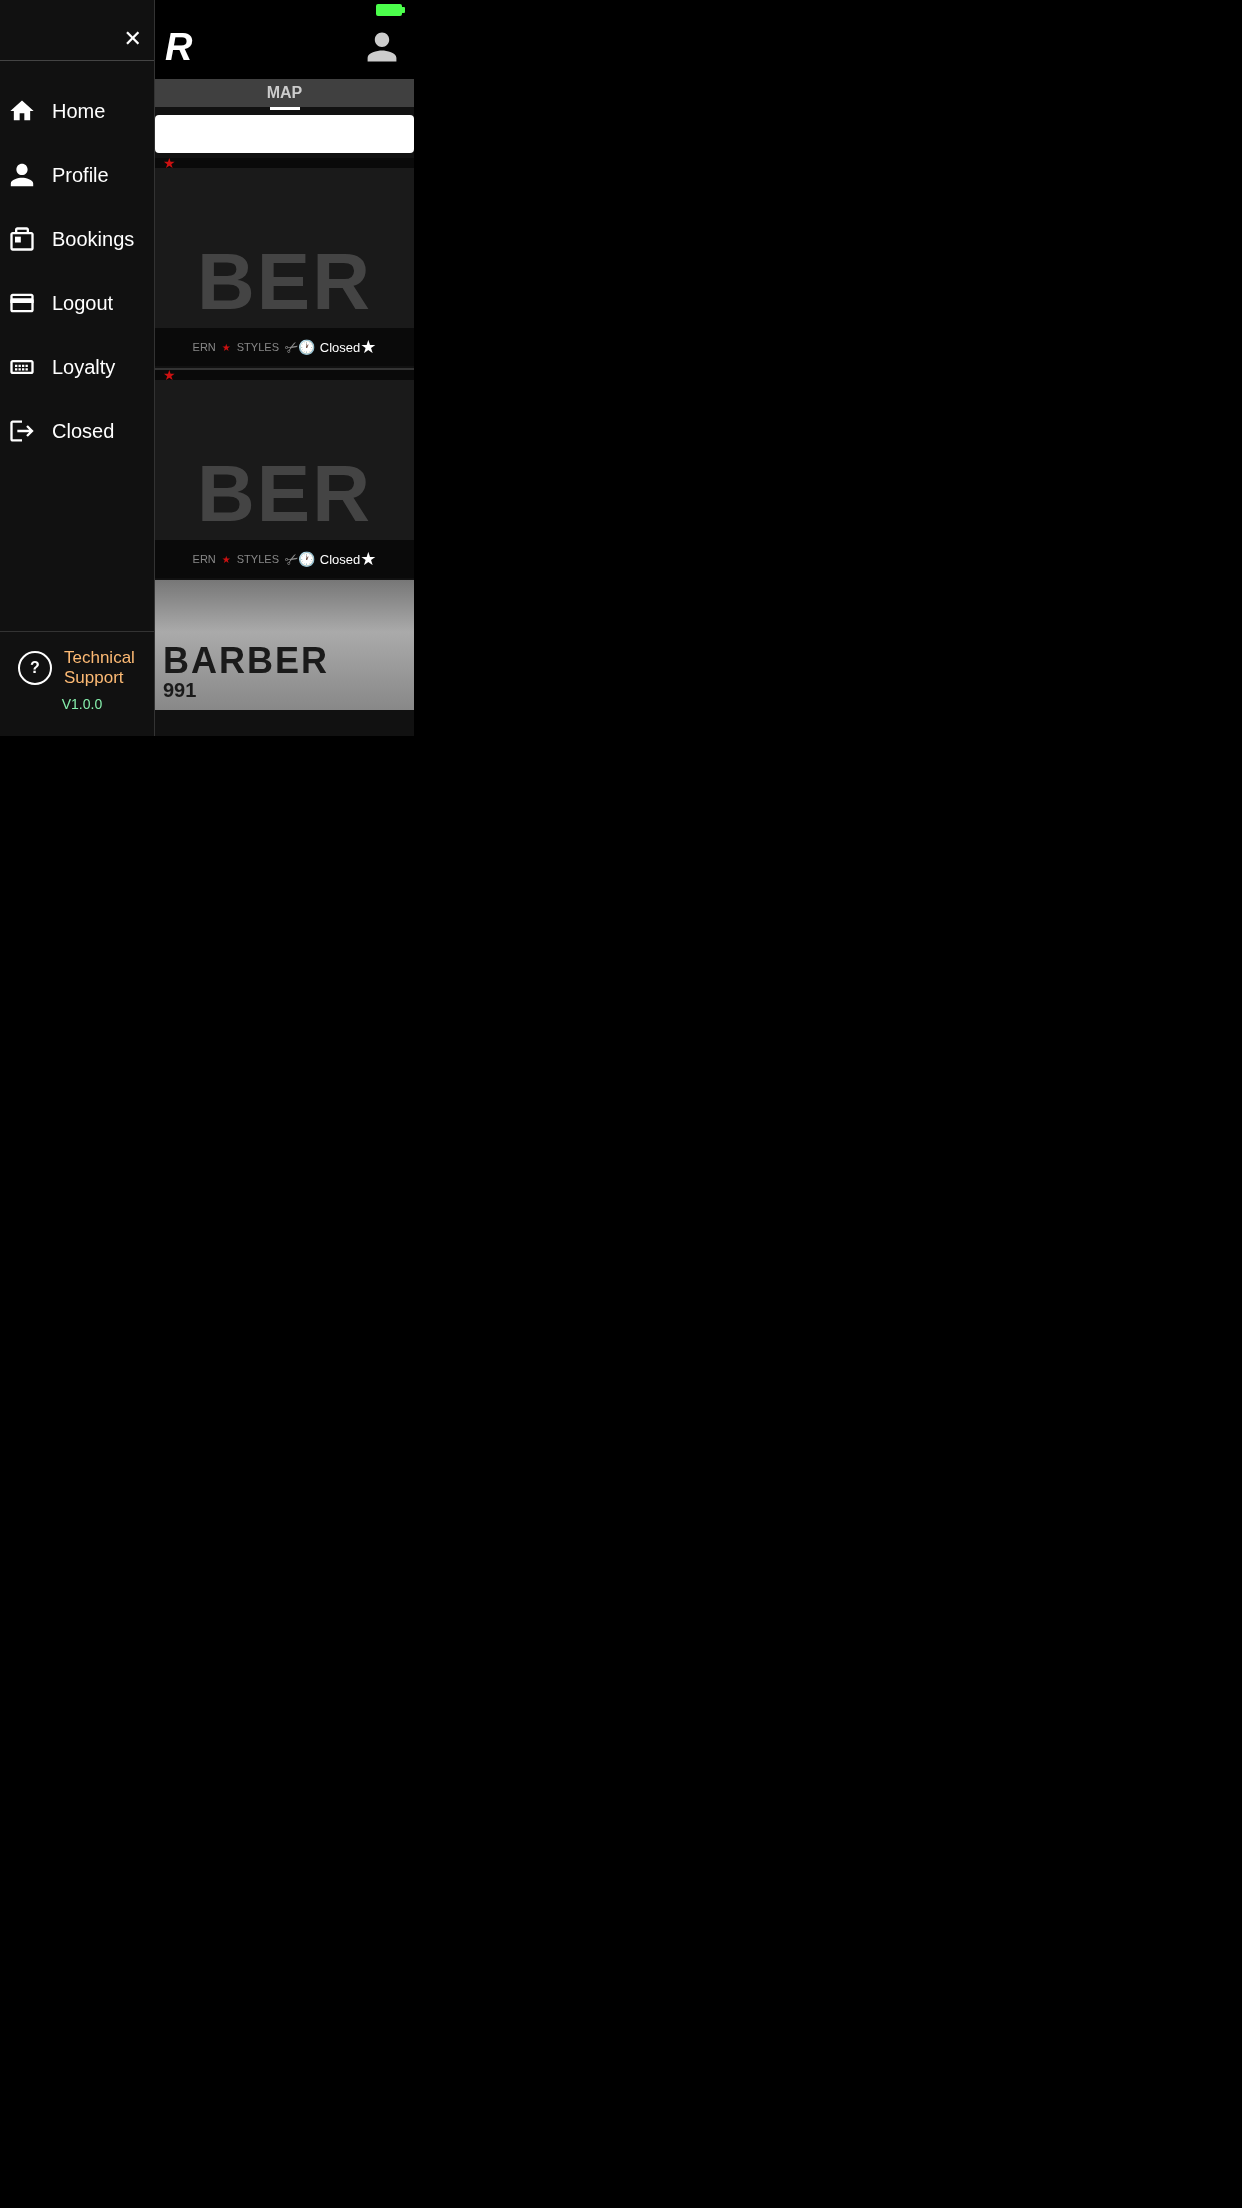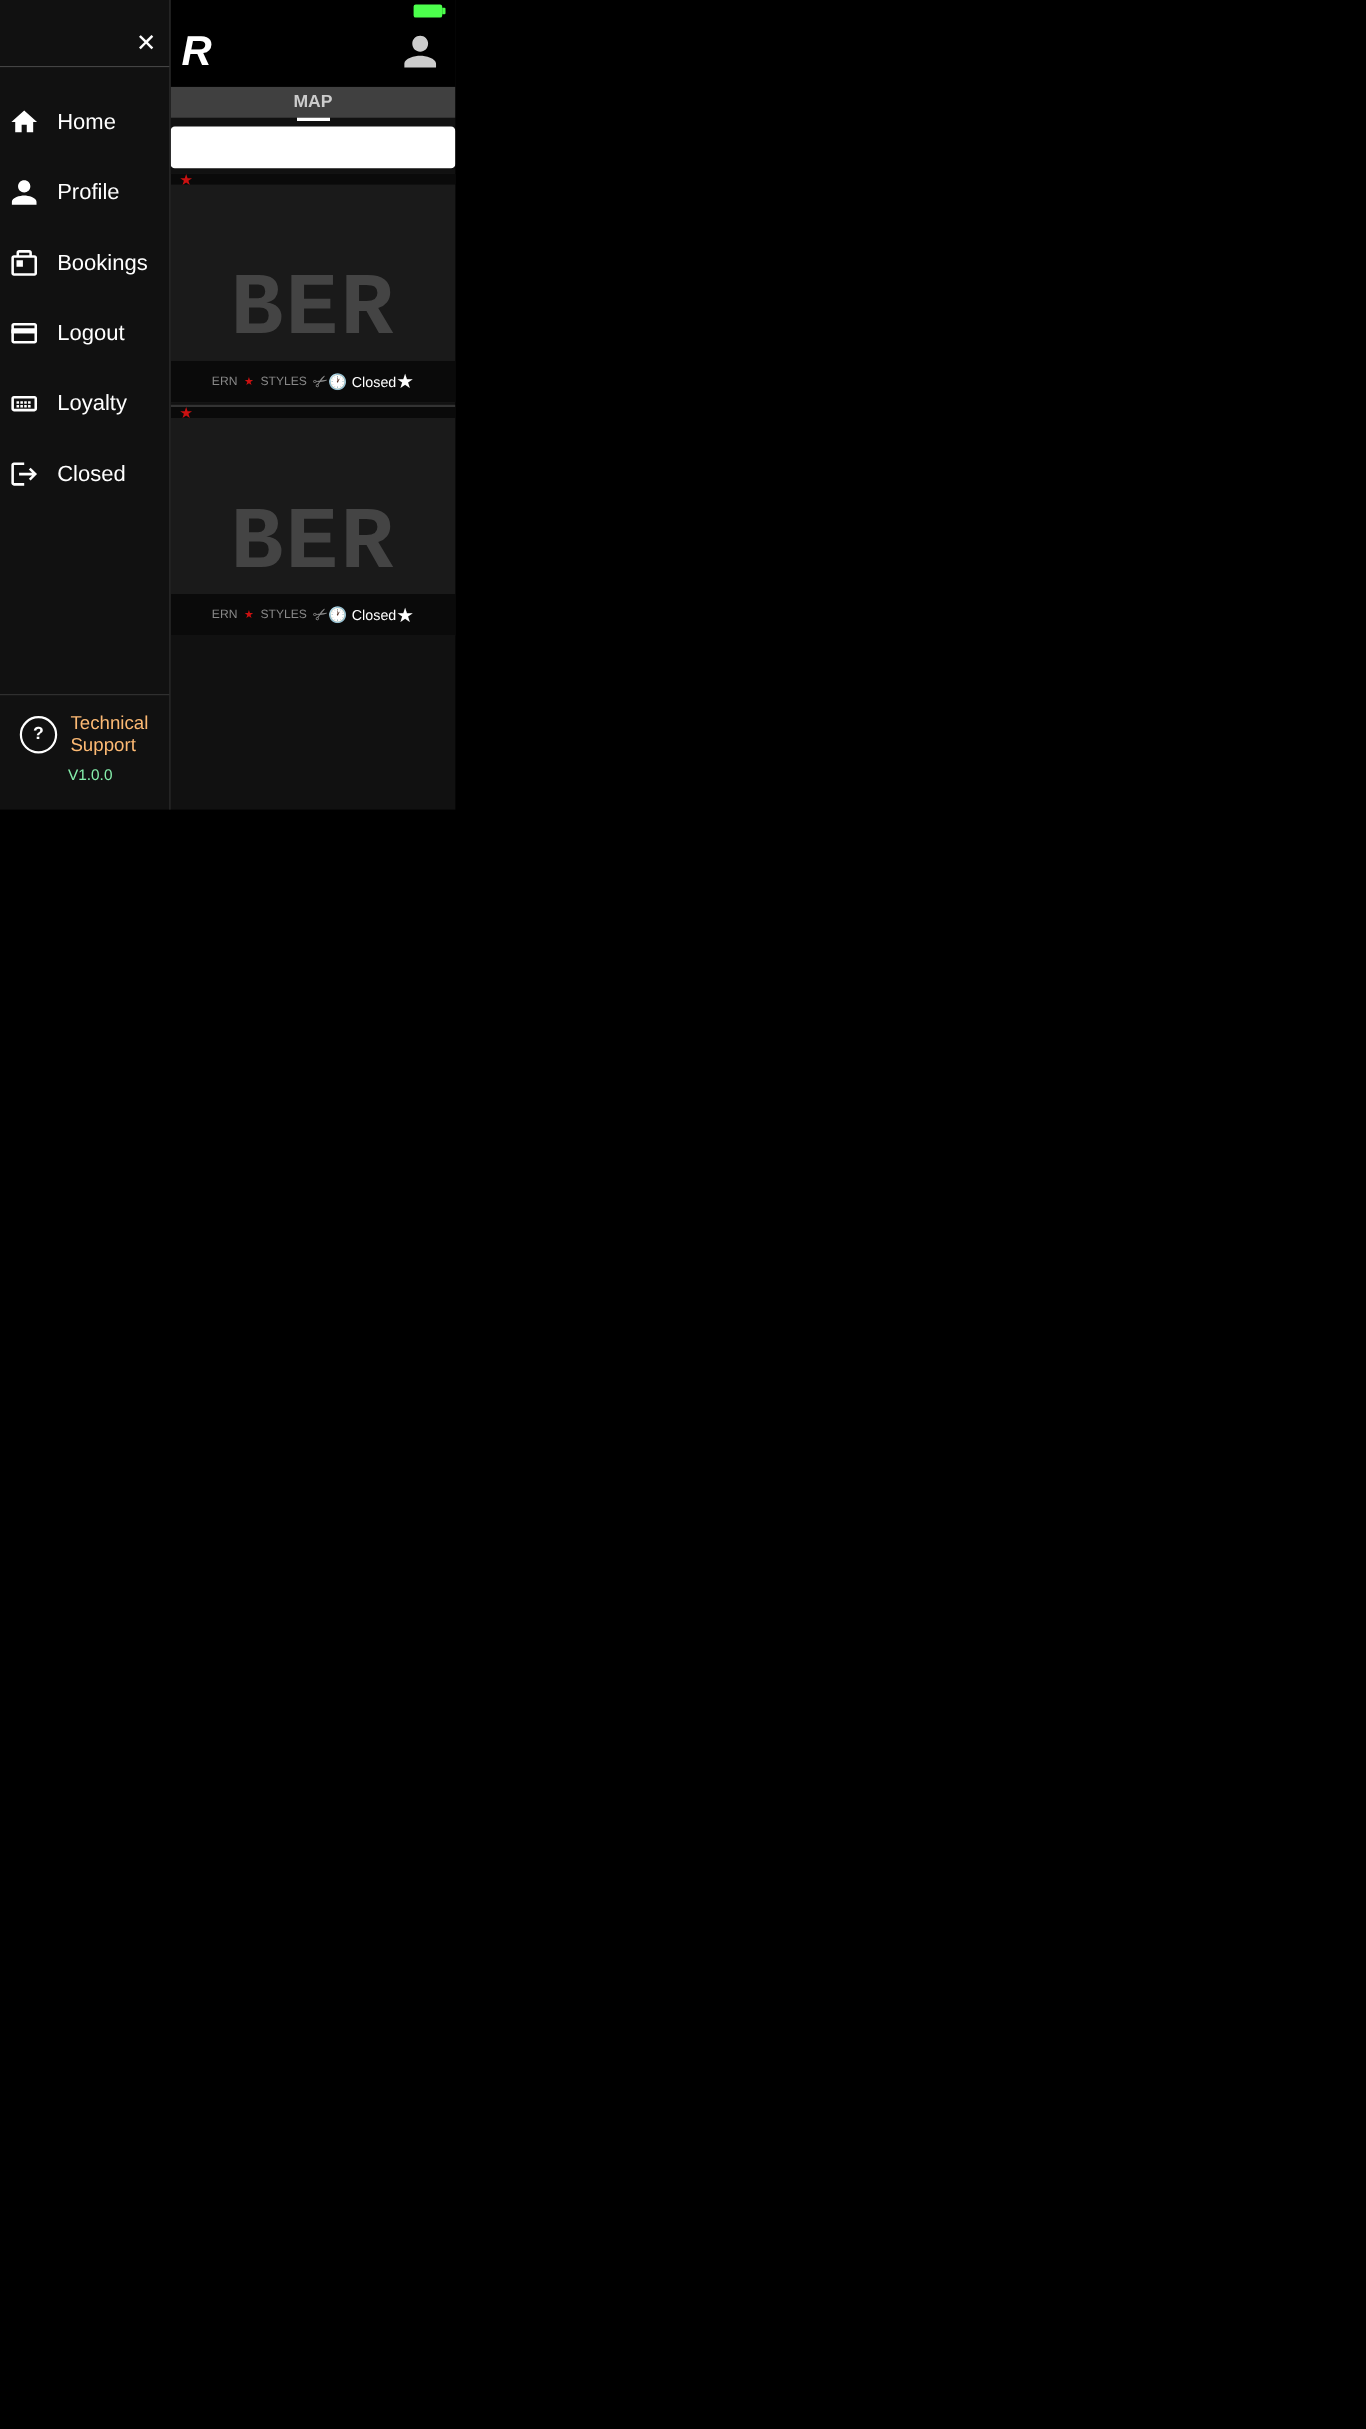--- a/index.html
+++ b/index.html
@@ -132,21 +132,20 @@
       position: relative;
     }
 
     .barber-text-bg {
       font-size: 80px;
       font-weight: 900;
       color: #444;
       letter-spacing: 2px;
       position: absolute;
       bottom: 0;
-      font-family: Liberation Mono, monospace;
     }
 
     .barber-tag-row {
       background: rgba(0,0,0,0.7);
       display: flex;
       align-items: center;
       justify-content: center;
       padding: 8px 12px;
     }
 
@@ -362,20 +361,46 @@
         <span class="scissors-icon">✂</span>
       </span>
       <span class="closed-badge">
         <span class="clock-icon">🕐</span>
         <span>Closed</span>
       </span>
       <span class="star-icon">★</span>
     </div>
   </div>
 
+  <div class="barber-card">
+    <div class="barber-card-photo">
+      <div style="
+        position: absolute;
+        inset: 0;
+        background: linear-gradient(180deg, #777 0%, #aaa 40%, #888 100%);
+        display: flex;
+        flex-direction: column;
+        justify-content: flex-end;
+        padding: 8px;
+      ">
+        <span style="
+          color: #1a1a1a;
+          font-size: 36px;
+          font-weight: 900;
+          letter-spacing: 2px;
+          line-height: 1;
+        ">BARBER</span>
+        <span style="
+          color: #1a1a1a;
+          font-size: 20px;
+          font-weight: 700;
+        ">991</span>
+      </div>
+    </div>
+  </div>
 </div>
 
 <div class="sidebar">
 
   <div class="sidebar-header">
     <button class="close-btn">✕</button>
   </div>
 
   <div class="nav-items">
 

